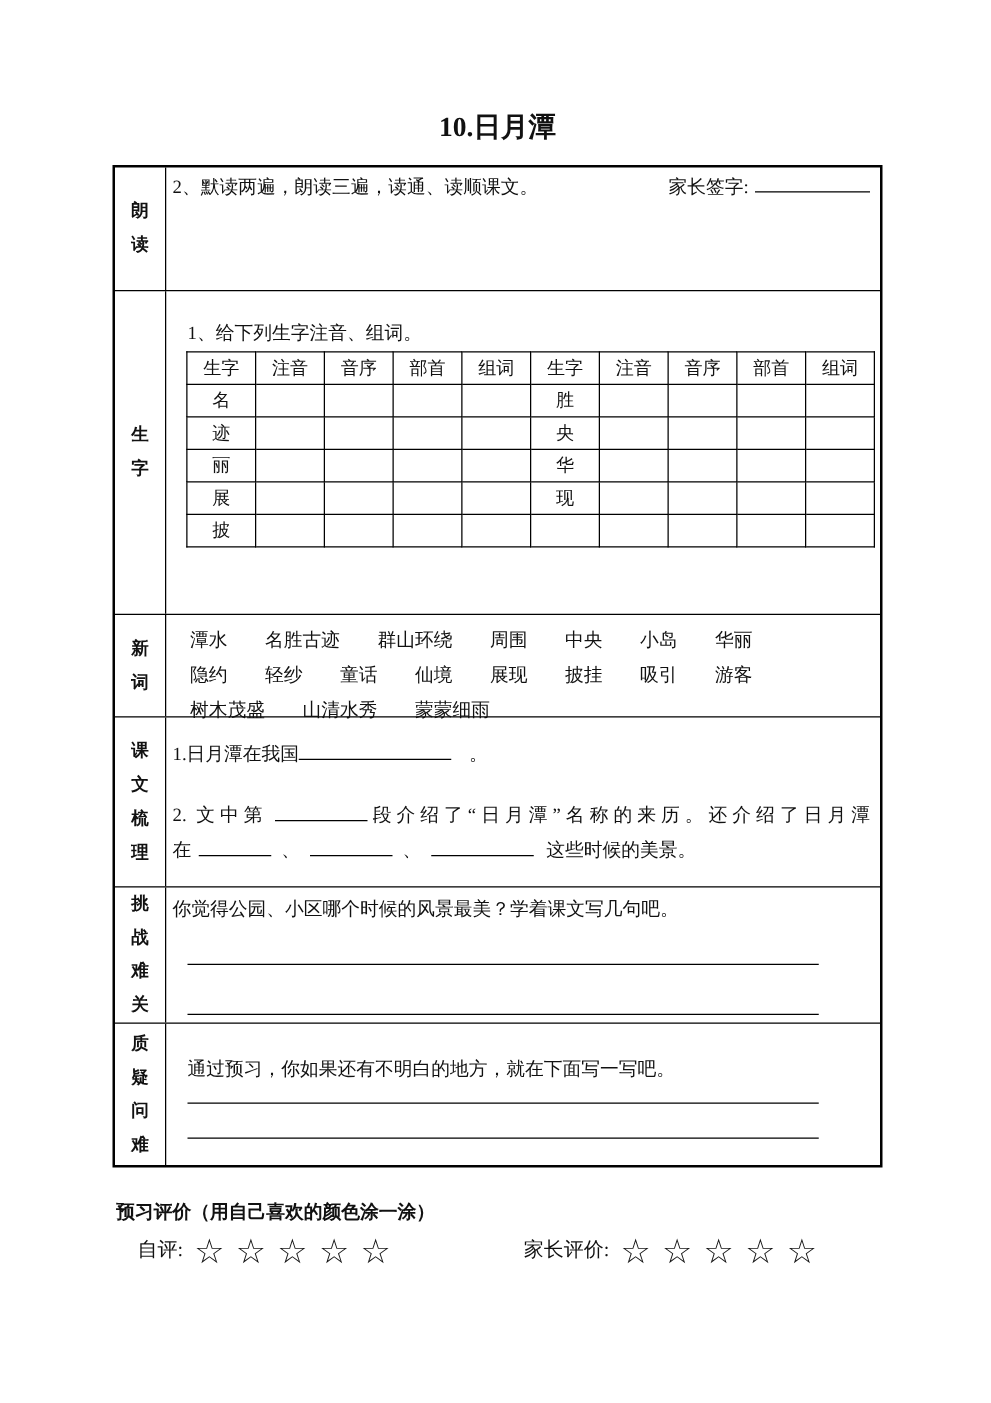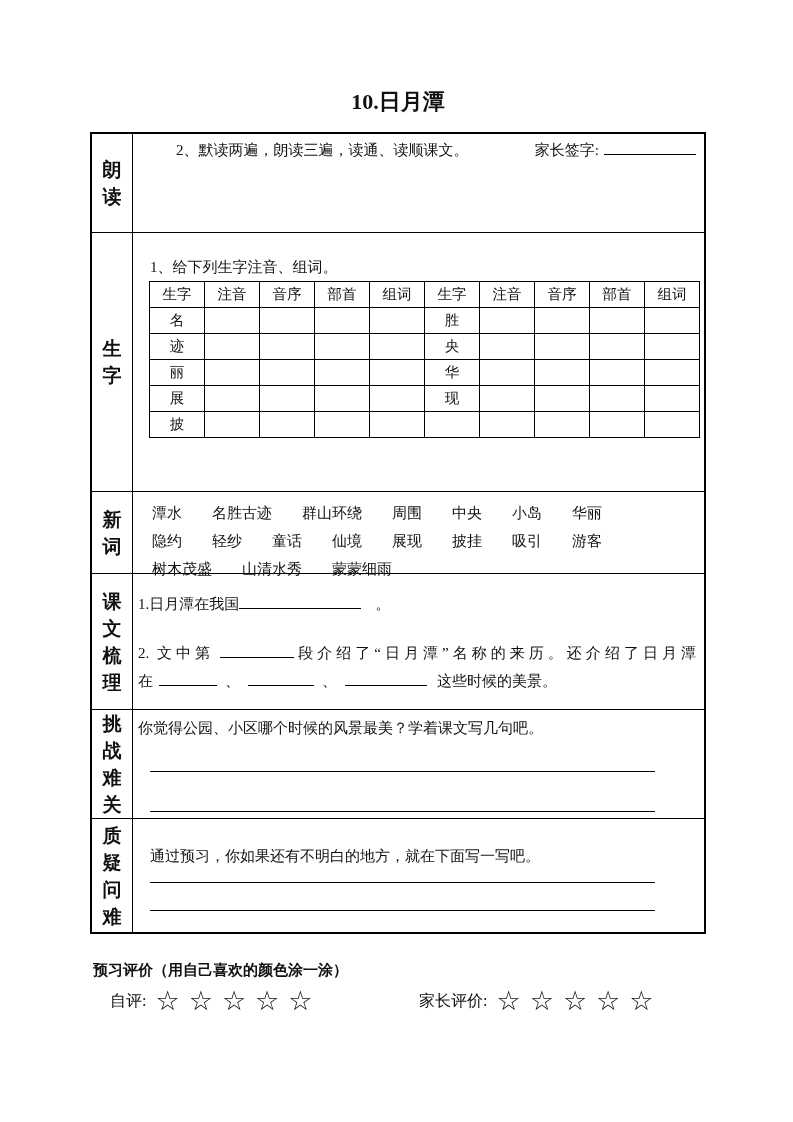--- a/index.html
+++ b/index.html
@@ -35,29 +35,29 @@
   .r5 { height: 109px; }
   .r6 { height: 113px; }
   .label-cell {
     width: 41px; min-width: 41px;
     border-right: 1.5px solid #000;
     display: flex; align-items: center; justify-content: center;
   }
   .label-text {
     width: 19px;
     font-weight: bold;
-    font-size: 19px;
+    font-size: 14px;
     line-height: 27px;
     word-break: break-all;
     text-align: center;
   }
   .content-cell { flex: 1; padding: 0 8px 0 5px; font-size: 15px; position: relative; }
   .line { height: 32px; line-height: 32px; white-space: nowrap; }
   .pad-top-lg { padding-top: 16px; }
-  .flex-between { display: flex; justify-content: space-between; align-items: center; margin-left: 38px; }
+  .flex-between { display: flex; justify-content: space-between; align-items: center; }
   .sign-wrap { white-space: nowrap; }
   .blank {
     display: inline-block;
     border-bottom: 1.2px solid #000;
     height: 15px;
     vertical-align: baseline;
   }
   .sign-blank { width: 92px; margin-left: 5px; }
   
   .instruction { padding-top: 20px; height: 48px; line-height: 28px; padding-left: 12px; }

